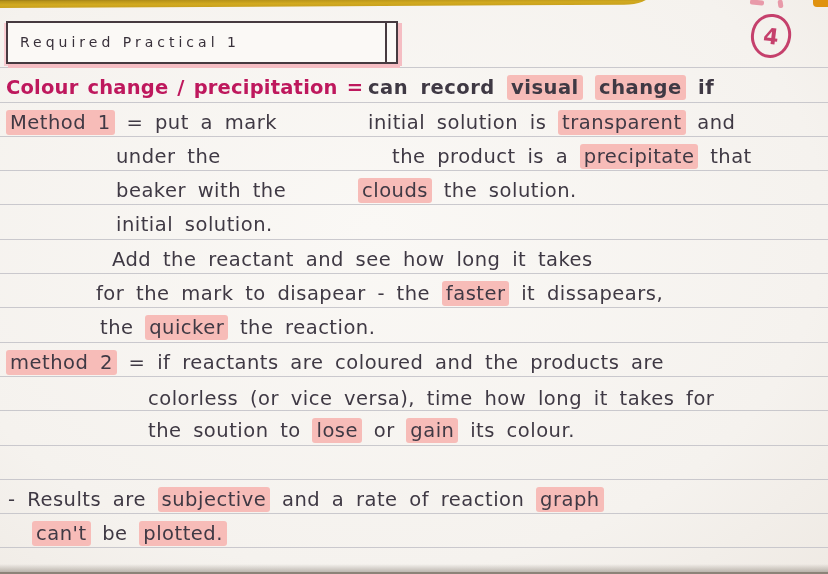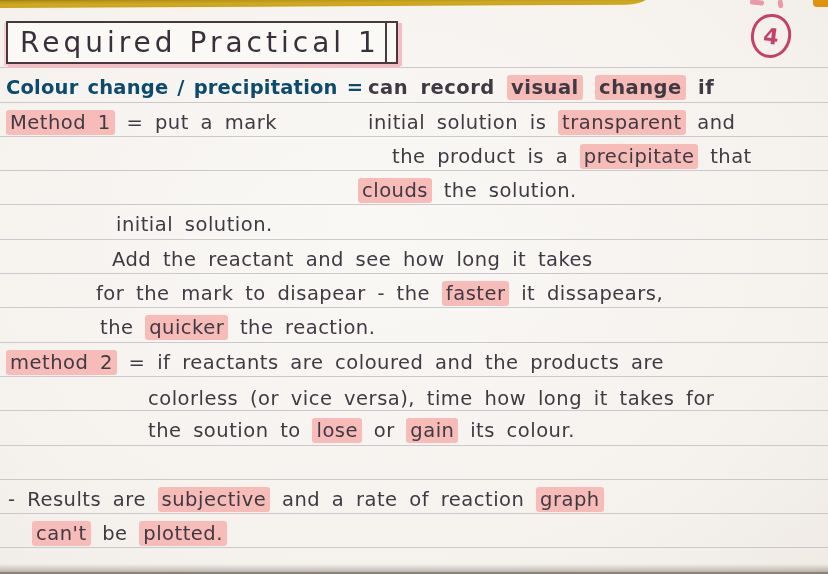--- a/index.html
+++ b/index.html
@@ -37,37 +37,37 @@
     position:absolute;left:6px;top:21px;width:388px;height:39px;
     border:2.5px solid #463a40;background:#fbf9f6;
     box-shadow:4px 2px 0 #f5bdc3, 2px 4px 0 #f5bdc3, -2px 2px 0 #f8ccd1;
   }
   .title-box::after{
     content:"";position:absolute;right:9px;top:-1px;bottom:-1px;
     border-right:2.5px solid #463a40;
   }
   .title-text{
     display:block;line-height:39px;padding-left:12px;
-    font-size:28px;letter-spacing:4px;color:#38303a;white-space:nowrap;
+    font-size:14px;letter-spacing:4px;color:#38303a;white-space:nowrap;
   }
   
   .page-circle{
     position:absolute;left:751px;top:14px;width:34px;height:38px;
     border:3px solid #c5406c;border-radius:50% 48% 52% 50%;
     transform:rotate(7deg);
     color:#c5406c;font-size:22px;font-weight:bold;
     display:flex;align-items:center;justify-content:center;
   }
   
   .row{
     position:absolute;height:30px;line-height:30px;white-space:pre;
     font-size:19.5px;color:#3f3944;letter-spacing:.5px;word-spacing:5px;
   }
   .row .col2{position:absolute;top:0;white-space:pre;}
-  .seg.pink{color:#0c4a6e;font-weight:bold;word-spacing:2px;letter-spacing:.2px;}
+  .seg.pink{color:#be185d;font-weight:bold;word-spacing:2px;letter-spacing:.2px;}
   .seg.hl{background:#f7bcb8;border-radius:3px;padding:1px 4px;box-decoration-break:clone;}
   .seg.ink{background:transparent;}
 </style>
 </head>
 <body>
 
 <div class="rules"></div>
 <div class="table-edge"></div>
 <div class="corner-dot"></div>
 <div class="edge-marks">
@@ -79,22 +79,22 @@
   <span class="title-text">Required Practical 1</span>
 </div>
 
 <div class="page-circle">
   <span>4</span>
 </div>
 
 <div id="note-body">
     <div class="row" style="top: 73px; left: 6px;"><span class="seg pink">Colour change / precipitation =</span><span class="col2" style="left: 362px; font-weight: bold;"><span class="seg ink">can record </span><span class="seg hl">visual</span><span class="seg ink"> </span><span class="seg hl">change</span><span class="seg ink"> if</span></span></div>
     <div class="row" style="top: 108px; left: 6px;"><span class="seg hl">Method 1</span><span class="seg ink"> = put a mark</span><span class="col2" style="left: 362px;"><span class="seg ink">initial solution is </span><span class="seg hl">transparent</span><span class="seg ink"> and</span></span></div>
-    <div class="row" style="top: 142px; left: 116px;"><span class="col2" style="left: 252px; margin-left: 24px;"><span class="seg ink">the product is a </span><span class="seg hl">precipitate</span><span class="seg ink"> that</span></span></div>
-    <div class="row" style="top: 176px; left: 116px;"><span class="col2" style="left: 242px;"><span class="seg hl">clouds</span><span class="seg ink"> the solution.</span></span></div>
+    <div class="row" style="top: 142px; left: 116px;"><span class="seg ink">under the</span><span class="col2" style="left: 252px; margin-left: 24px;"><span class="seg ink">the product is a </span><span class="seg hl">precipitate</span><span class="seg ink"> that</span></span></div>
+    <div class="row" style="top: 176px; left: 116px;"><span class="seg ink">beaker with the</span><span class="col2" style="left: 242px;"><span class="seg hl">clouds</span><span class="seg ink"> the solution.</span></span></div>
     <div class="row" style="top: 210px; left: 116px;"><span class="seg ink">initial solution.</span></div>
     <div class="row" style="top: 245px; left: 112px;"><span class="seg ink">Add the reactant and see how long it takes</span></div>
     <div class="row" style="top: 279px; left: 96px;"><span class="seg ink">for the mark to disapear - the </span><span class="seg hl">faster</span><span class="seg ink"> it dissapears,</span></div>
     <div class="row" style="top: 313px; left: 100px;"><span class="seg ink">the </span><span class="seg hl">quicker</span><span class="seg ink"> the reaction.</span></div>
     <div class="row" style="top: 348px; left: 6px;"><span class="seg hl">method 2</span><span class="seg ink"> = if reactants are coloured and the products are</span></div>
     <div class="row" style="top: 384px; left: 148px;"><span class="seg ink">colorless (or vice versa), time how long it takes for</span></div>
     <div class="row" style="top: 416px; left: 148px;"><span class="seg ink">the soution to </span><span class="seg hl">lose</span><span class="seg ink"> or </span><span class="seg hl">gain</span><span class="seg ink"> its colour.</span></div>
     <div class="row" style="top: 485px; left: 8px;"><span class="seg ink">- Results are </span><span class="seg hl">subjective</span><span class="seg ink"> and a rate of reaction </span><span class="seg hl">graph</span></div>
     <div class="row" style="top: 519px; left: 32px; text-align: center;"><span class="seg hl">can't</span><span class="seg ink"> be </span><span class="seg hl">plotted.</span></div>
   </div>

